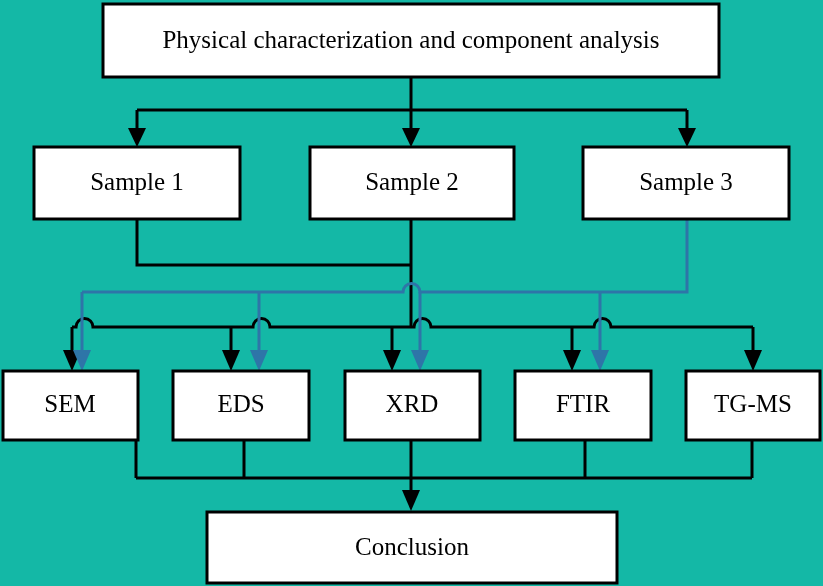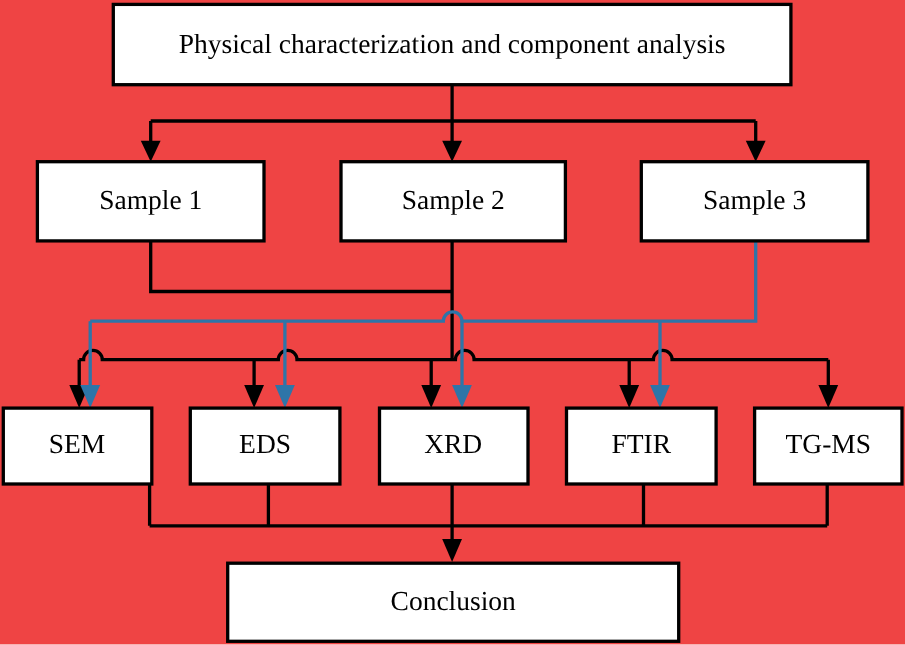--- a/index.html
+++ b/index.html
@@ -4,21 +4,21 @@
 <style>
   html, body {
     margin: 0;
     padding: 0;
     background: #ffffff;
   }
   #canvas {
     position: relative;
     width: 823px;
     height: 586px;
-    background: #ef4444;
+    background: #14b8a6;
     overflow: hidden;
     font-family: "Liberation Serif", "DejaVu Serif", serif;
   }
   svg.flow {
     position: absolute;
     left: 0;
     top: 0;
     width: 823px;
     height: 586px;
   }

